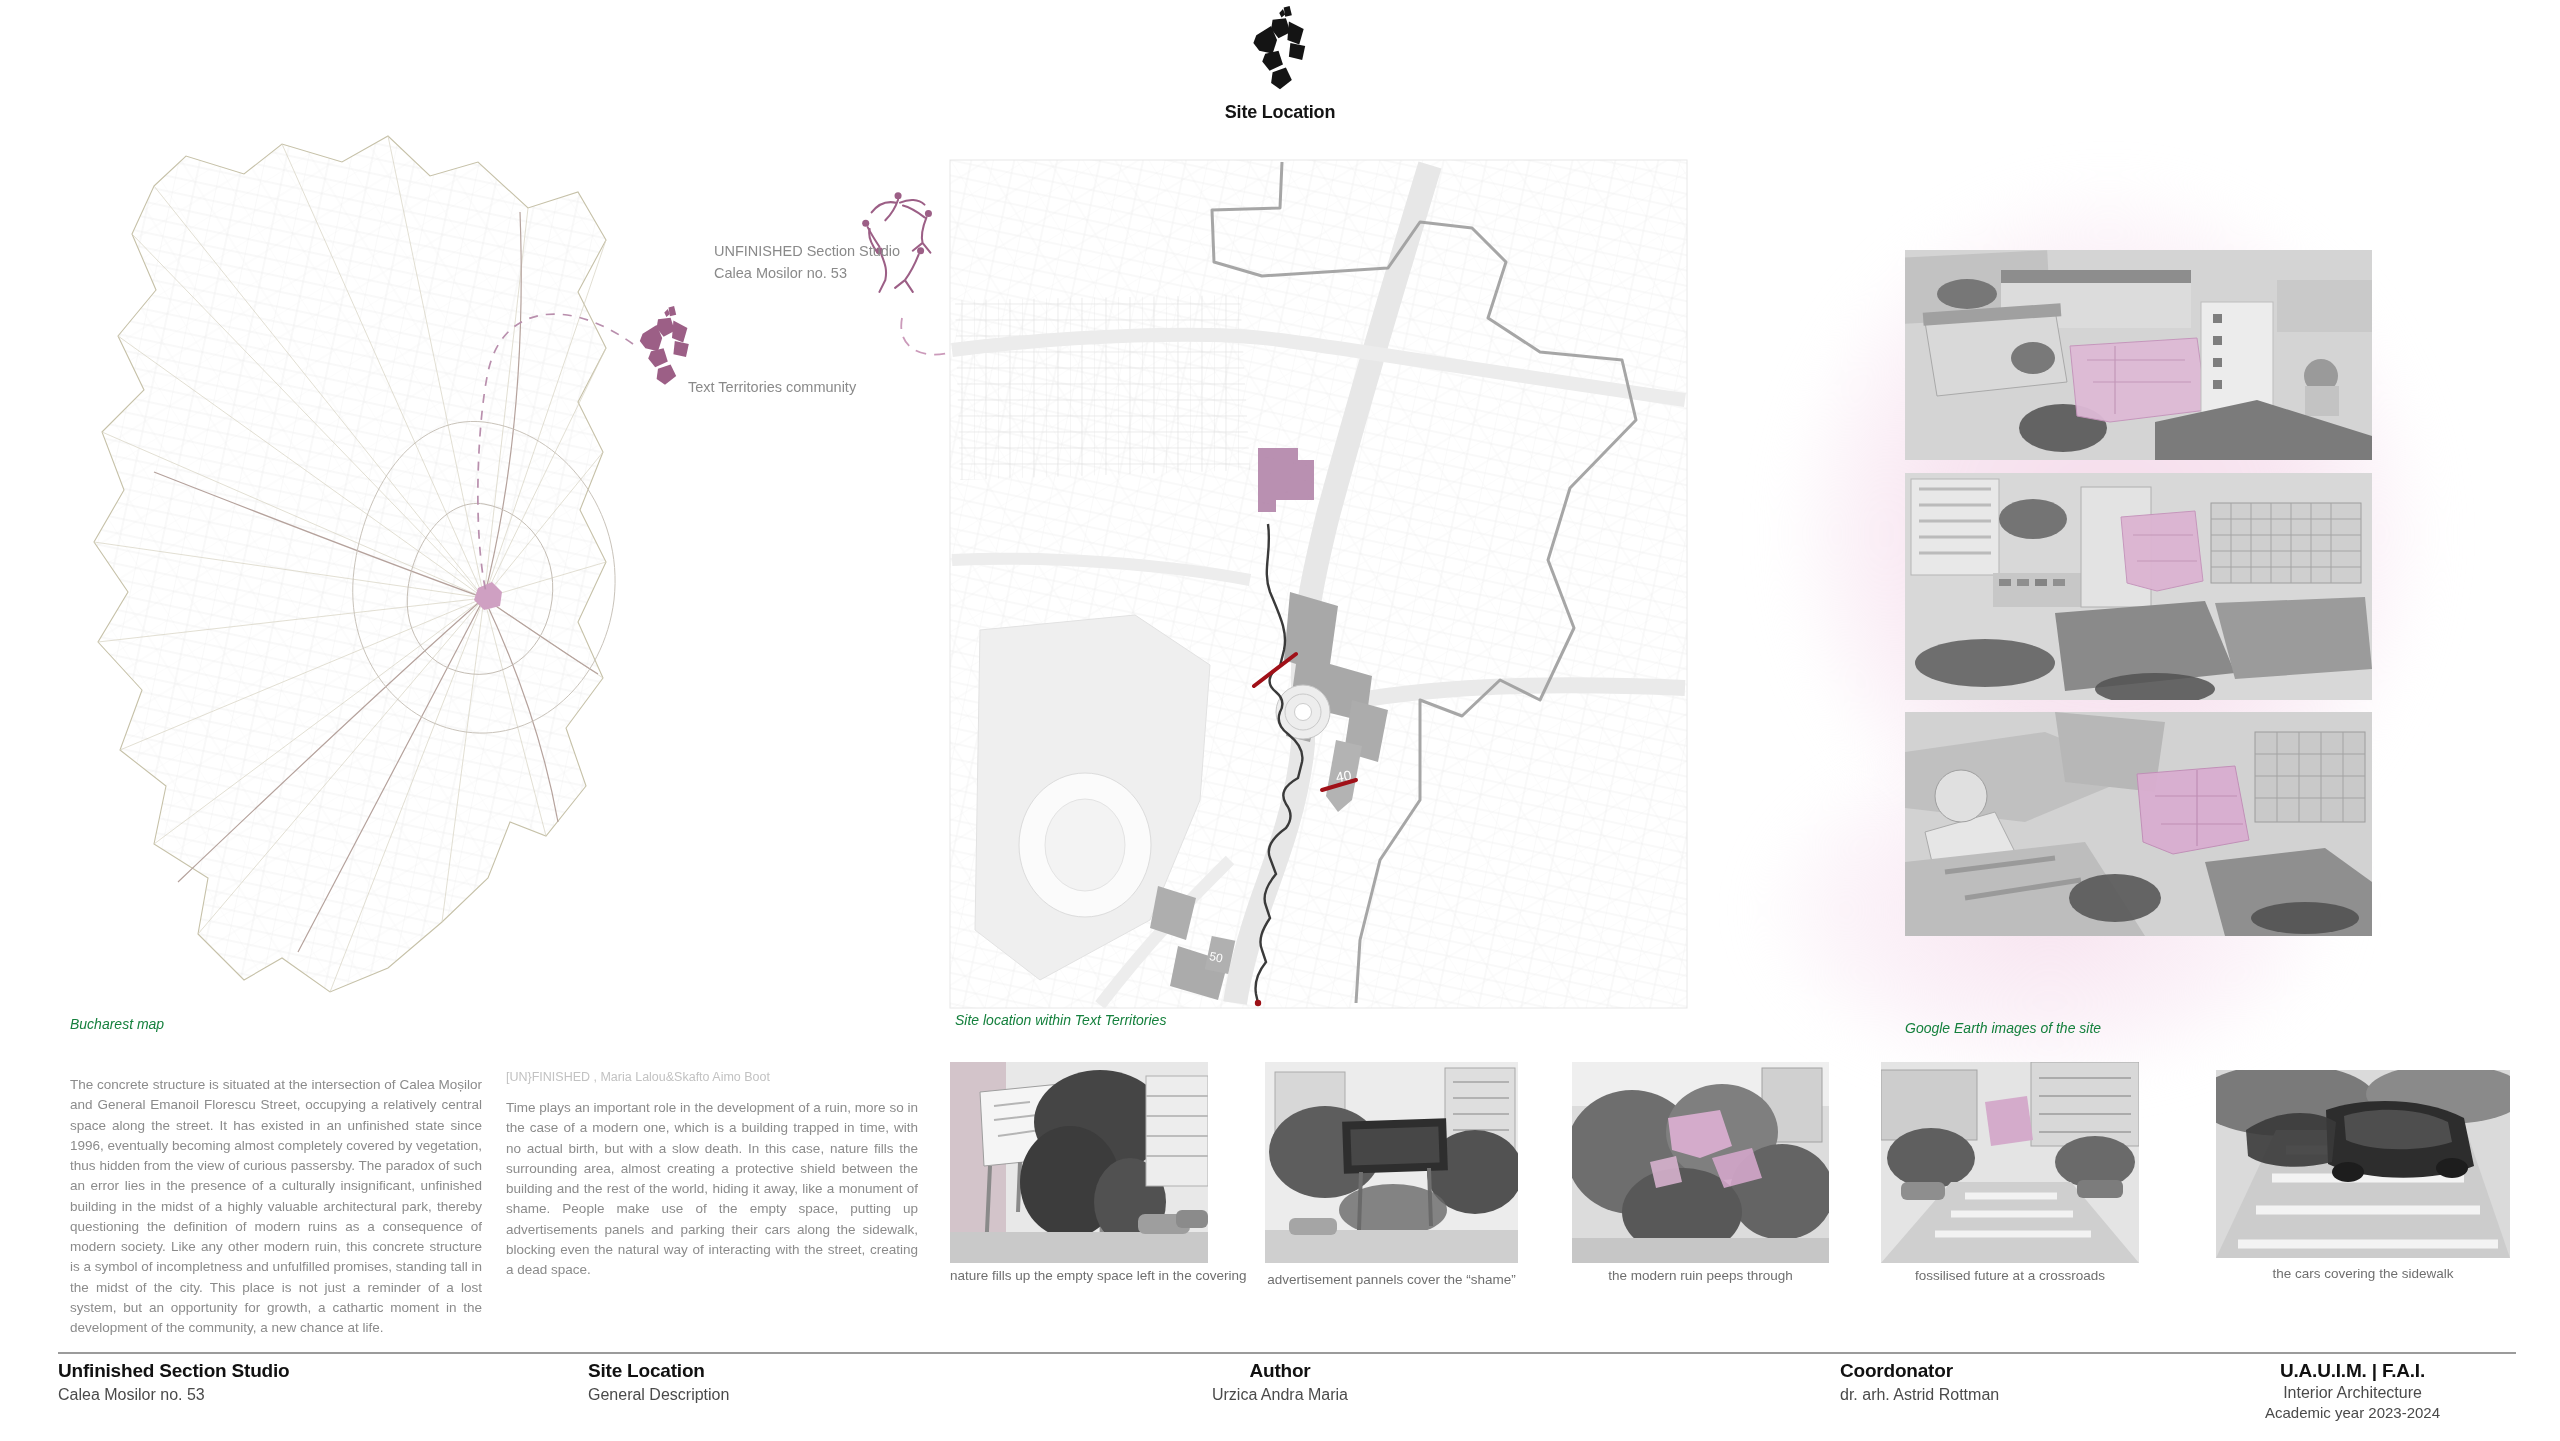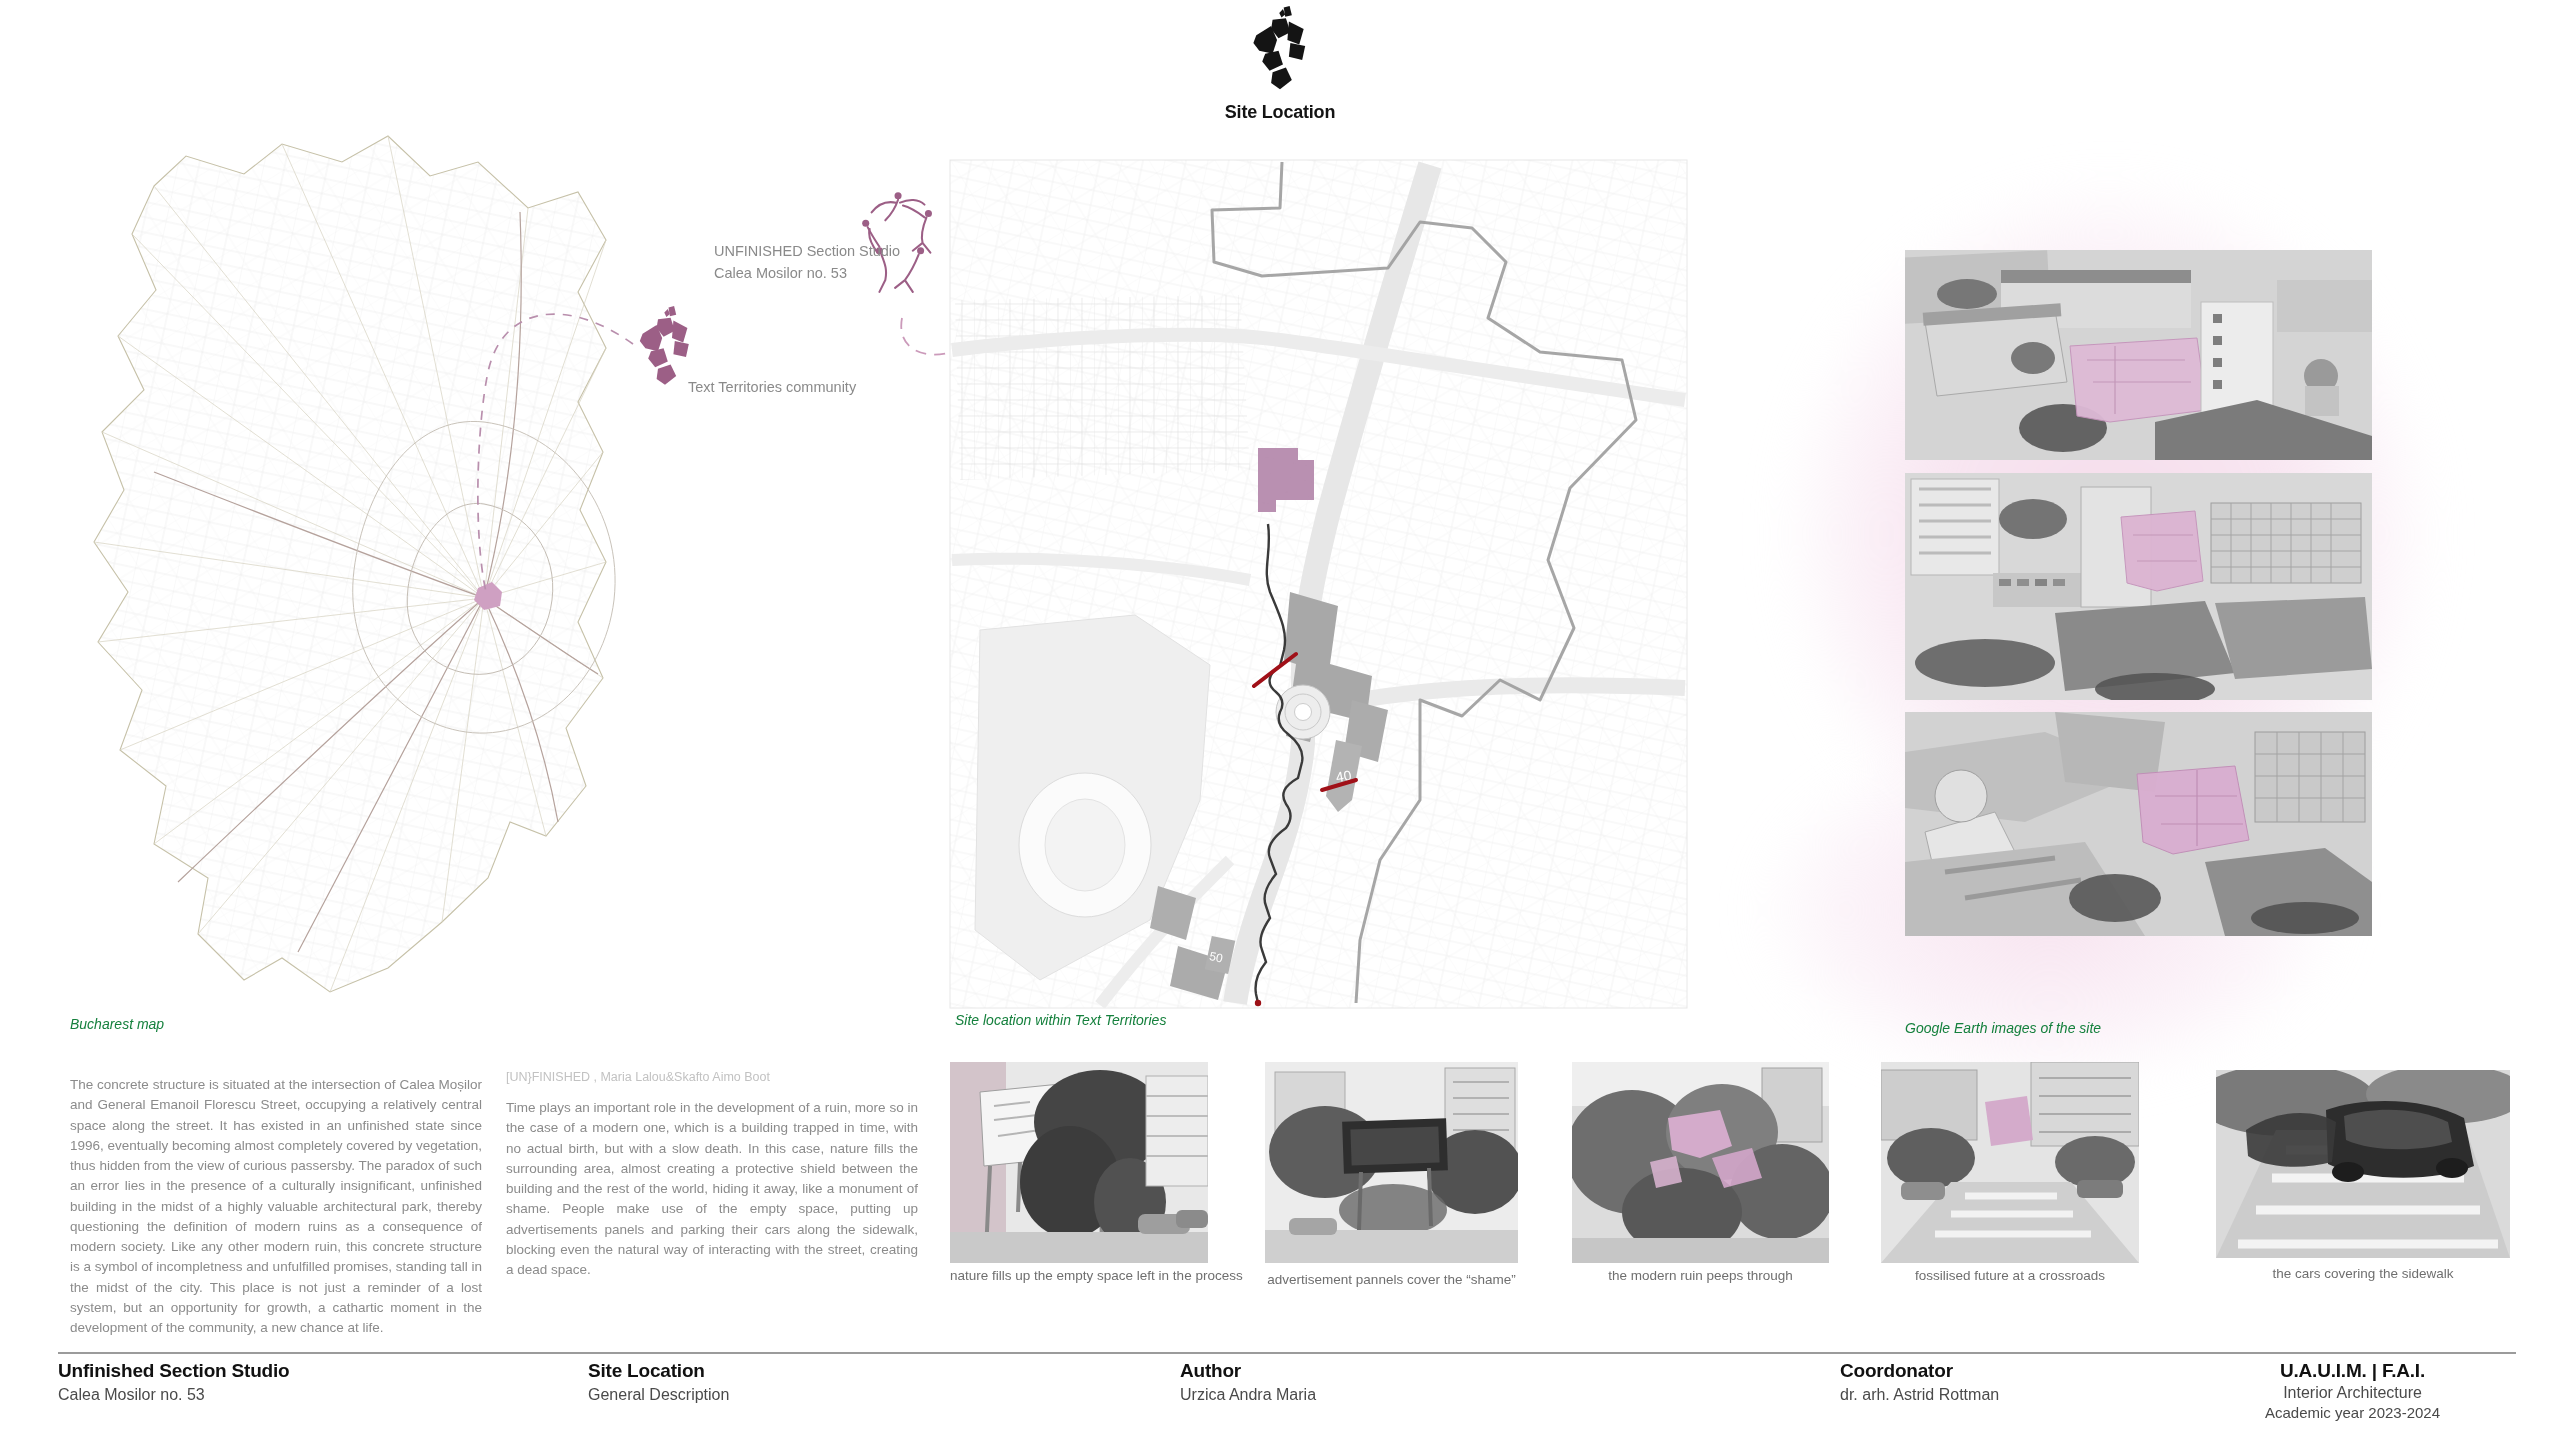--- a/index.html
+++ b/index.html
@@ -297,37 +297,37 @@
       <polygon points="0,188 60,60 250,60 294,188" fill="#cccccc"></polygon>
       <path d="M70,80 L230,80 M56,108 L248,108 M40,140 L264,140 M22,174 L282,174" stroke="#f3f3f3" stroke-width="9"></path>
       <path d="M110,40 C150,26 210,28 248,48 L258,96 C220,112 150,112 112,94 Z" fill="#2d2d2d"></path>
       <path d="M128,46 C160,36 204,38 232,52 L236,72 C204,82 156,82 130,70 Z" fill="#4e4e4e"></path>
       <ellipse cx="132" cy="102" rx="16" ry="10" fill="#1d1d1d"></ellipse>
       <ellipse cx="236" cy="98" rx="16" ry="10" fill="#1d1d1d"></ellipse>
       <path d="M30,60 C60,40 96,38 120,52 L116,92 C86,100 50,98 32,86 Z" fill="#3a3a3a" opacity="0.9"></path>
     </svg>
   </div>
 
-  <div class="abs pcap" style="left:950px;top:1268px;width:300px;">nature fills up the empty space left in the process</div>
+  <div class="abs pcap" style="left:950px;top:1268px;width:300px;">nature fills up the empty space left in the covering</div>
   <div class="abs pcap" style="left:1265px;top:1272px;width:253px;text-align:center;">advertisement pannels cover the “shame”</div>
   <div class="abs pcap" style="left:1572px;top:1268px;width:257px;text-align:center;">the modern ruin peeps through</div>
   <div class="abs pcap" style="left:1881px;top:1268px;width:258px;text-align:center;">fossilised future at a crossroads</div>
   <div class="abs pcap" style="left:2216px;top:1266px;width:294px;text-align:center;">the cars covering the sidewalk</div>
 
   <div class="abs" style="left:58px;top:1352px;width:2458px;height:2px;background:#9b9b9b;"></div>
 
   <div class="abs" style="left:58px;top:1360px;">
     <div class="ft-t">Unfinished Section Studio</div>
     <div class="ft-s">Calea Mosilor no. 53</div>
   </div>
   <div class="abs" style="left:588px;top:1360px;">
     <div class="ft-t">Site Location</div>
     <div class="ft-s">General Description</div>
   </div>
-  <div class="abs" style="left:1180px;top:1360px;width:200px;text-align:left;">
+  <div class="abs" style="left:1180px;top:1360px;width:200px;text-align:center;">
     <div class="ft-t">Author</div>
     <div class="ft-s">Urzica Andra Maria</div>
   </div>
   <div class="abs" style="left:1840px;top:1360px;">
     <div class="ft-t">Coordonator</div>
     <div class="ft-s">dr. arh. Astrid Rottman</div>
   </div>
   <div class="abs" style="left:2200px;top:1360px;width:305px;text-align:center;">
     <div class="ft-t">U.A.U.I.M.  |  F.A.I.</div>
     <div class="ft-s" style="margin-top:2px;">Interior Architecture</div>

